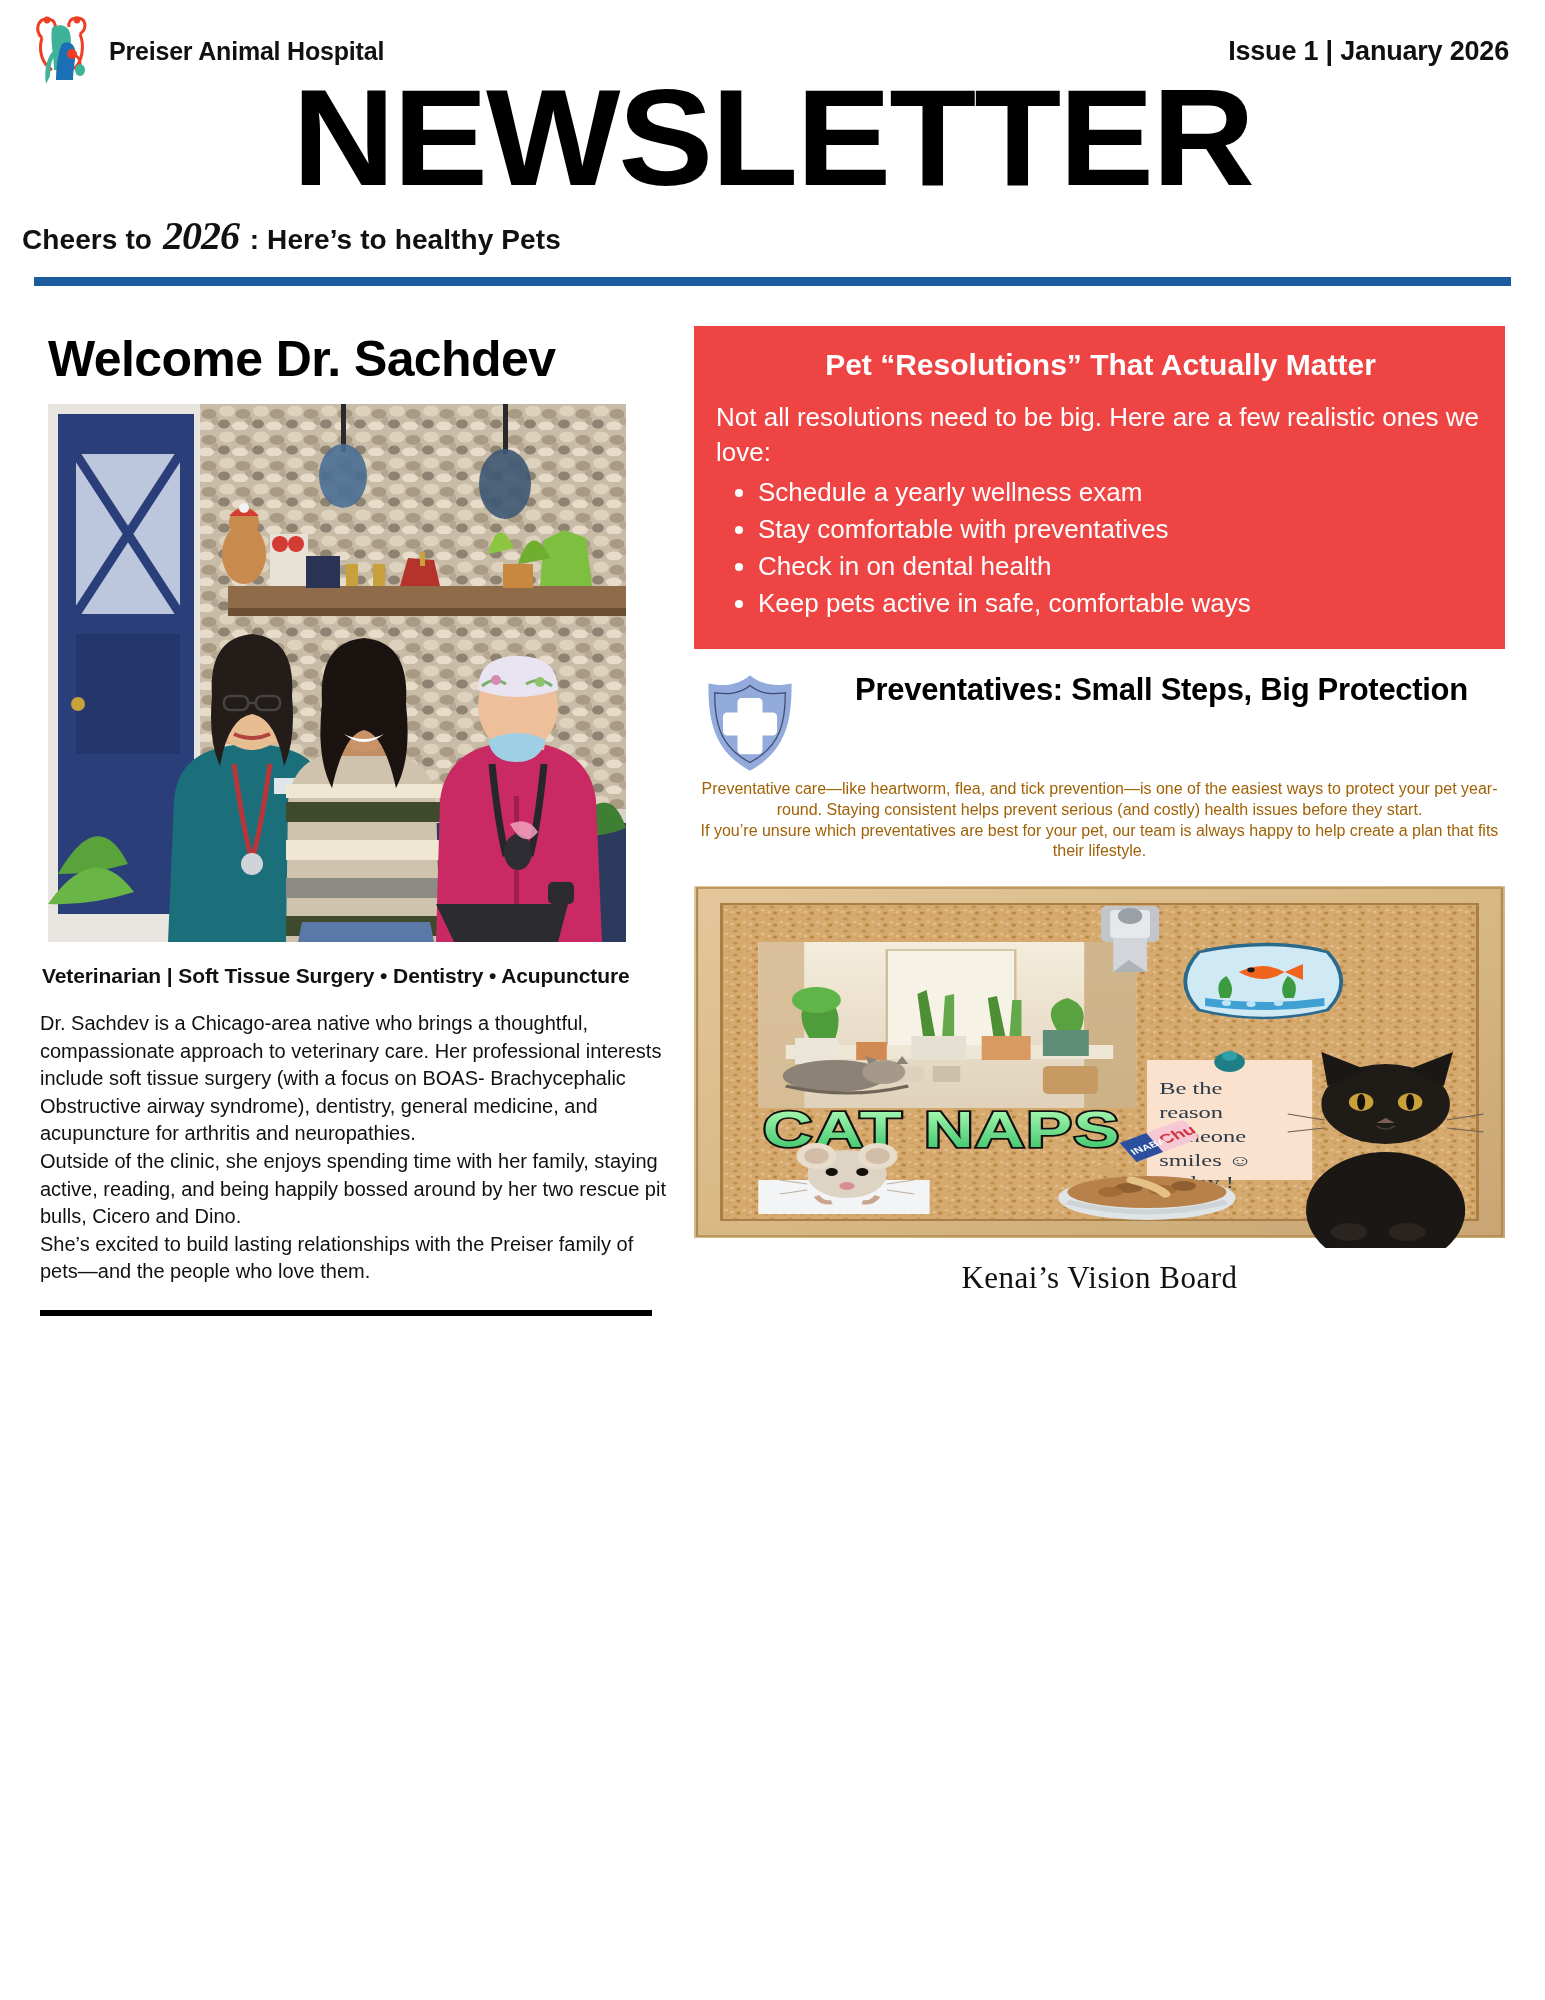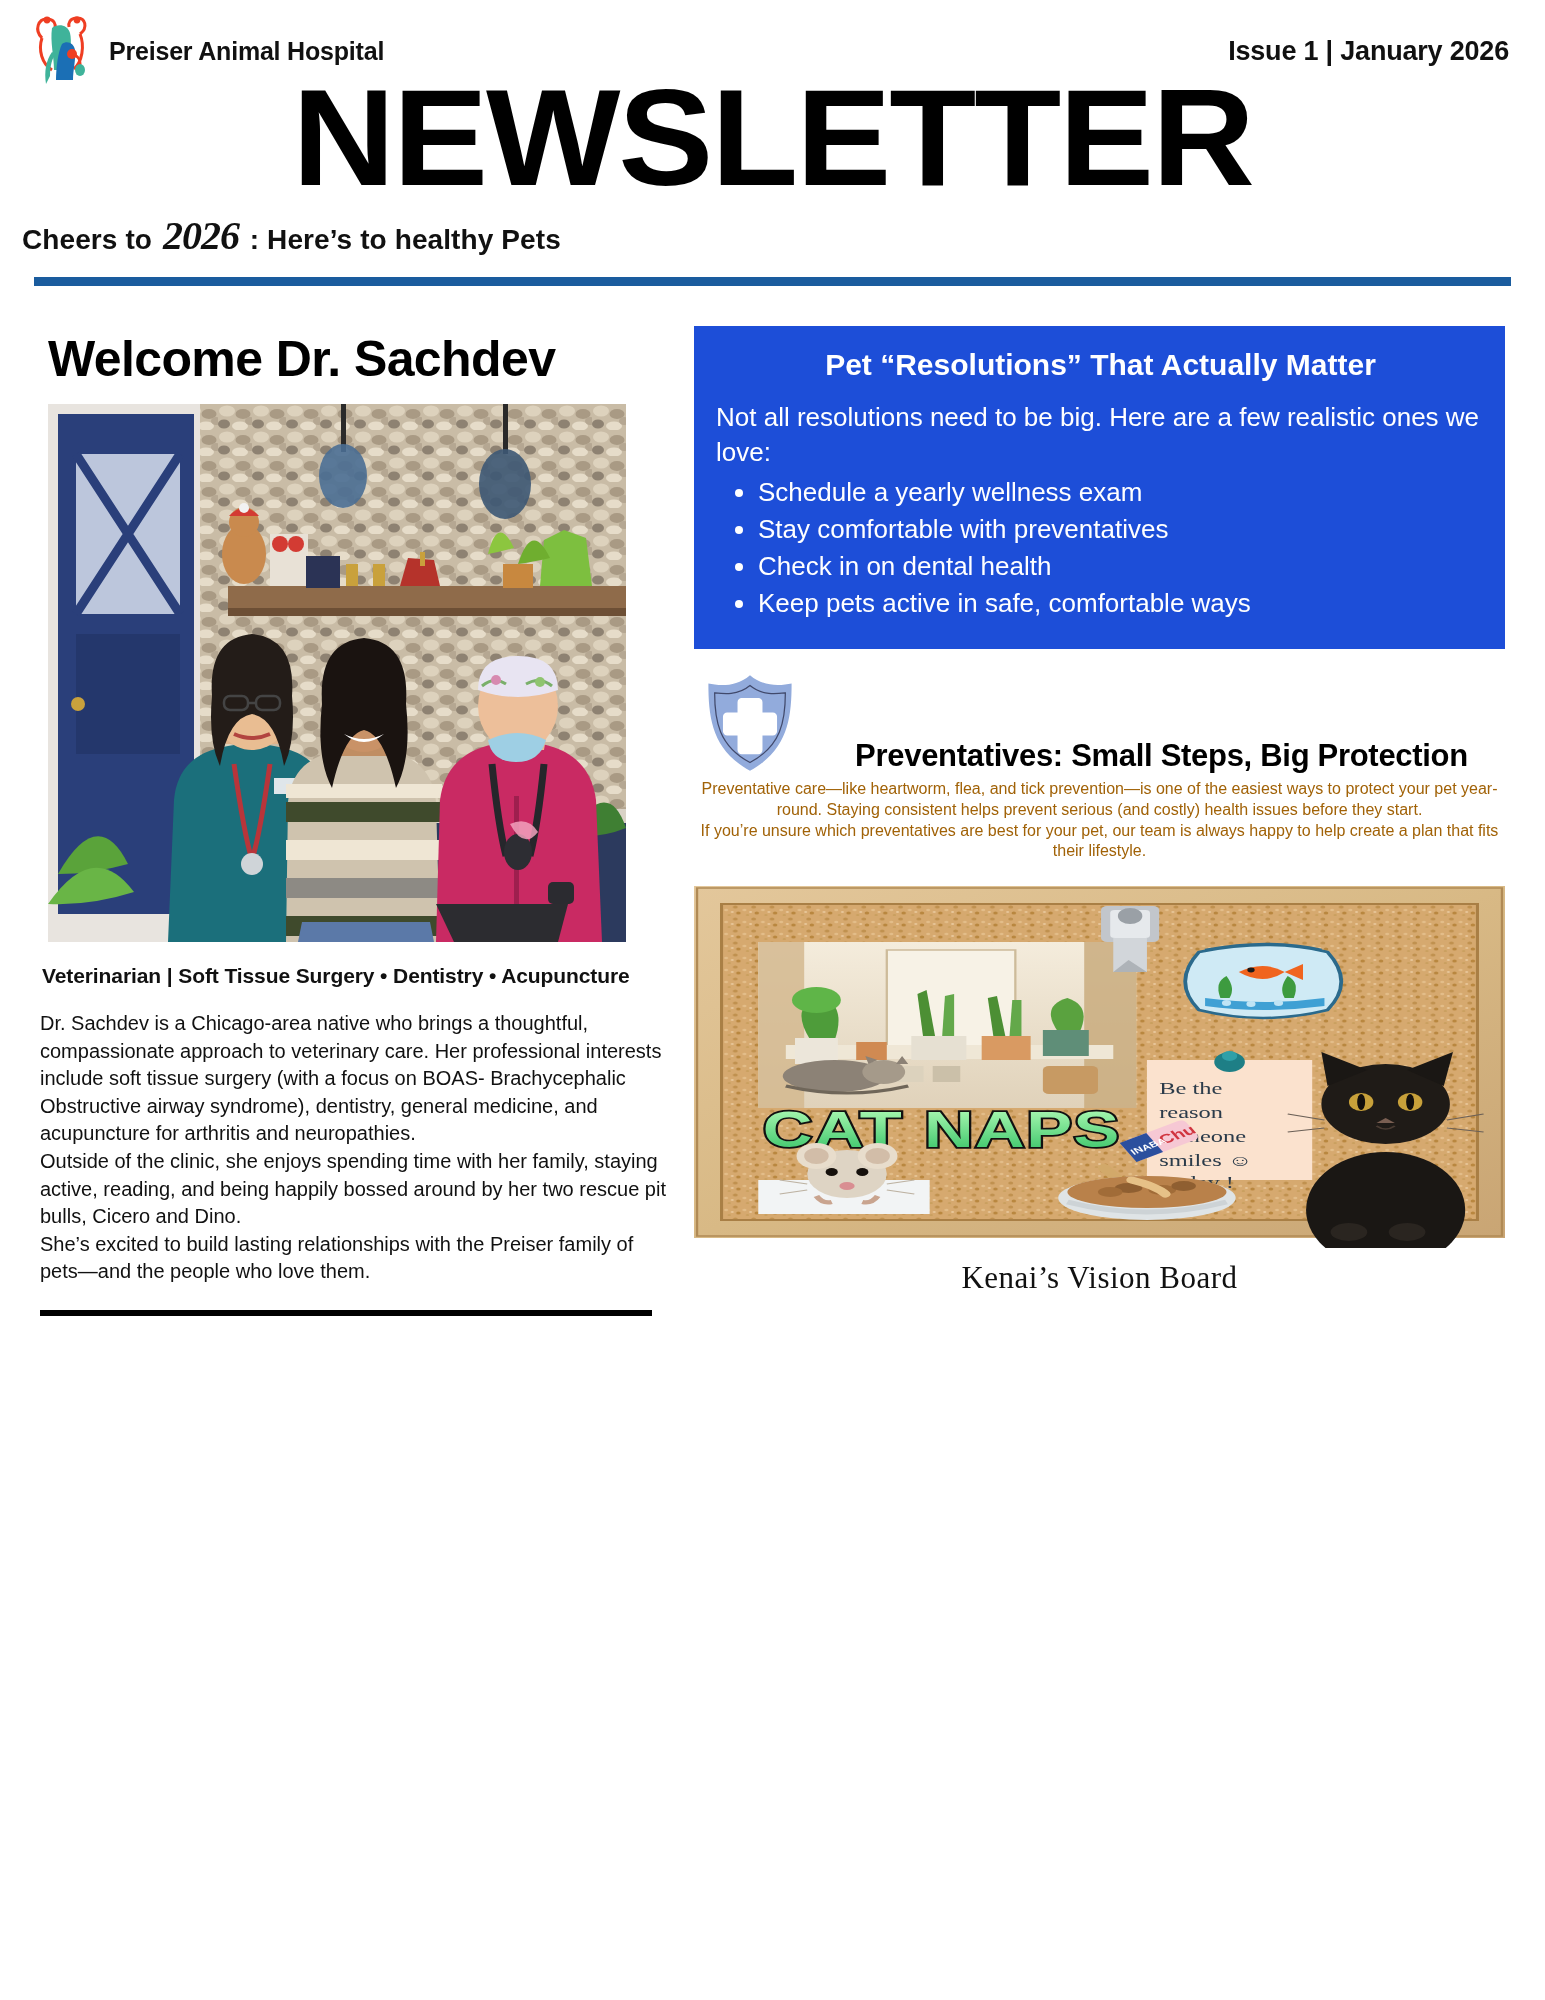--- a/index.html
+++ b/index.html
@@ -134,40 +134,40 @@
 
   .bottom-rule {
     height: 6px;
     background: #000;
     margin-top: 24px;
     width: 612px;
   }
 
   
   .resolutions {
-    background: #1d4ed8;
+    background: #ef4444;
     color: #ffffff;
     padding: 20px 20px 26px 22px;
     width: 100%;
   }
   .res-title {
     text-align: center;
     font-size: 30px;
     font-weight: bold;
     line-height: 1.28;
     margin-bottom: 16px;
     padding: 0 12px;
   }
   .res-intro { font-size: 26px; line-height: 1.35; }
   .res-list { margin: 4px 0 0 42px; }
   .res-list li { font-size: 26px; line-height: 1.35; margin-bottom: 2px; }
 
   .prev-head {
     display: flex;
-    align-items: flex-end;
+    align-items: flex-start;
     gap: 16px;
     margin-top: 22px;
     padding-left: 4px;
   }
   .shield-icon { width: 104px; height: 104px; flex: 0 0 auto; }
   .prev-title {
     flex: 1;
     text-align: center;
     font-size: 31px;
     font-weight: bold;

